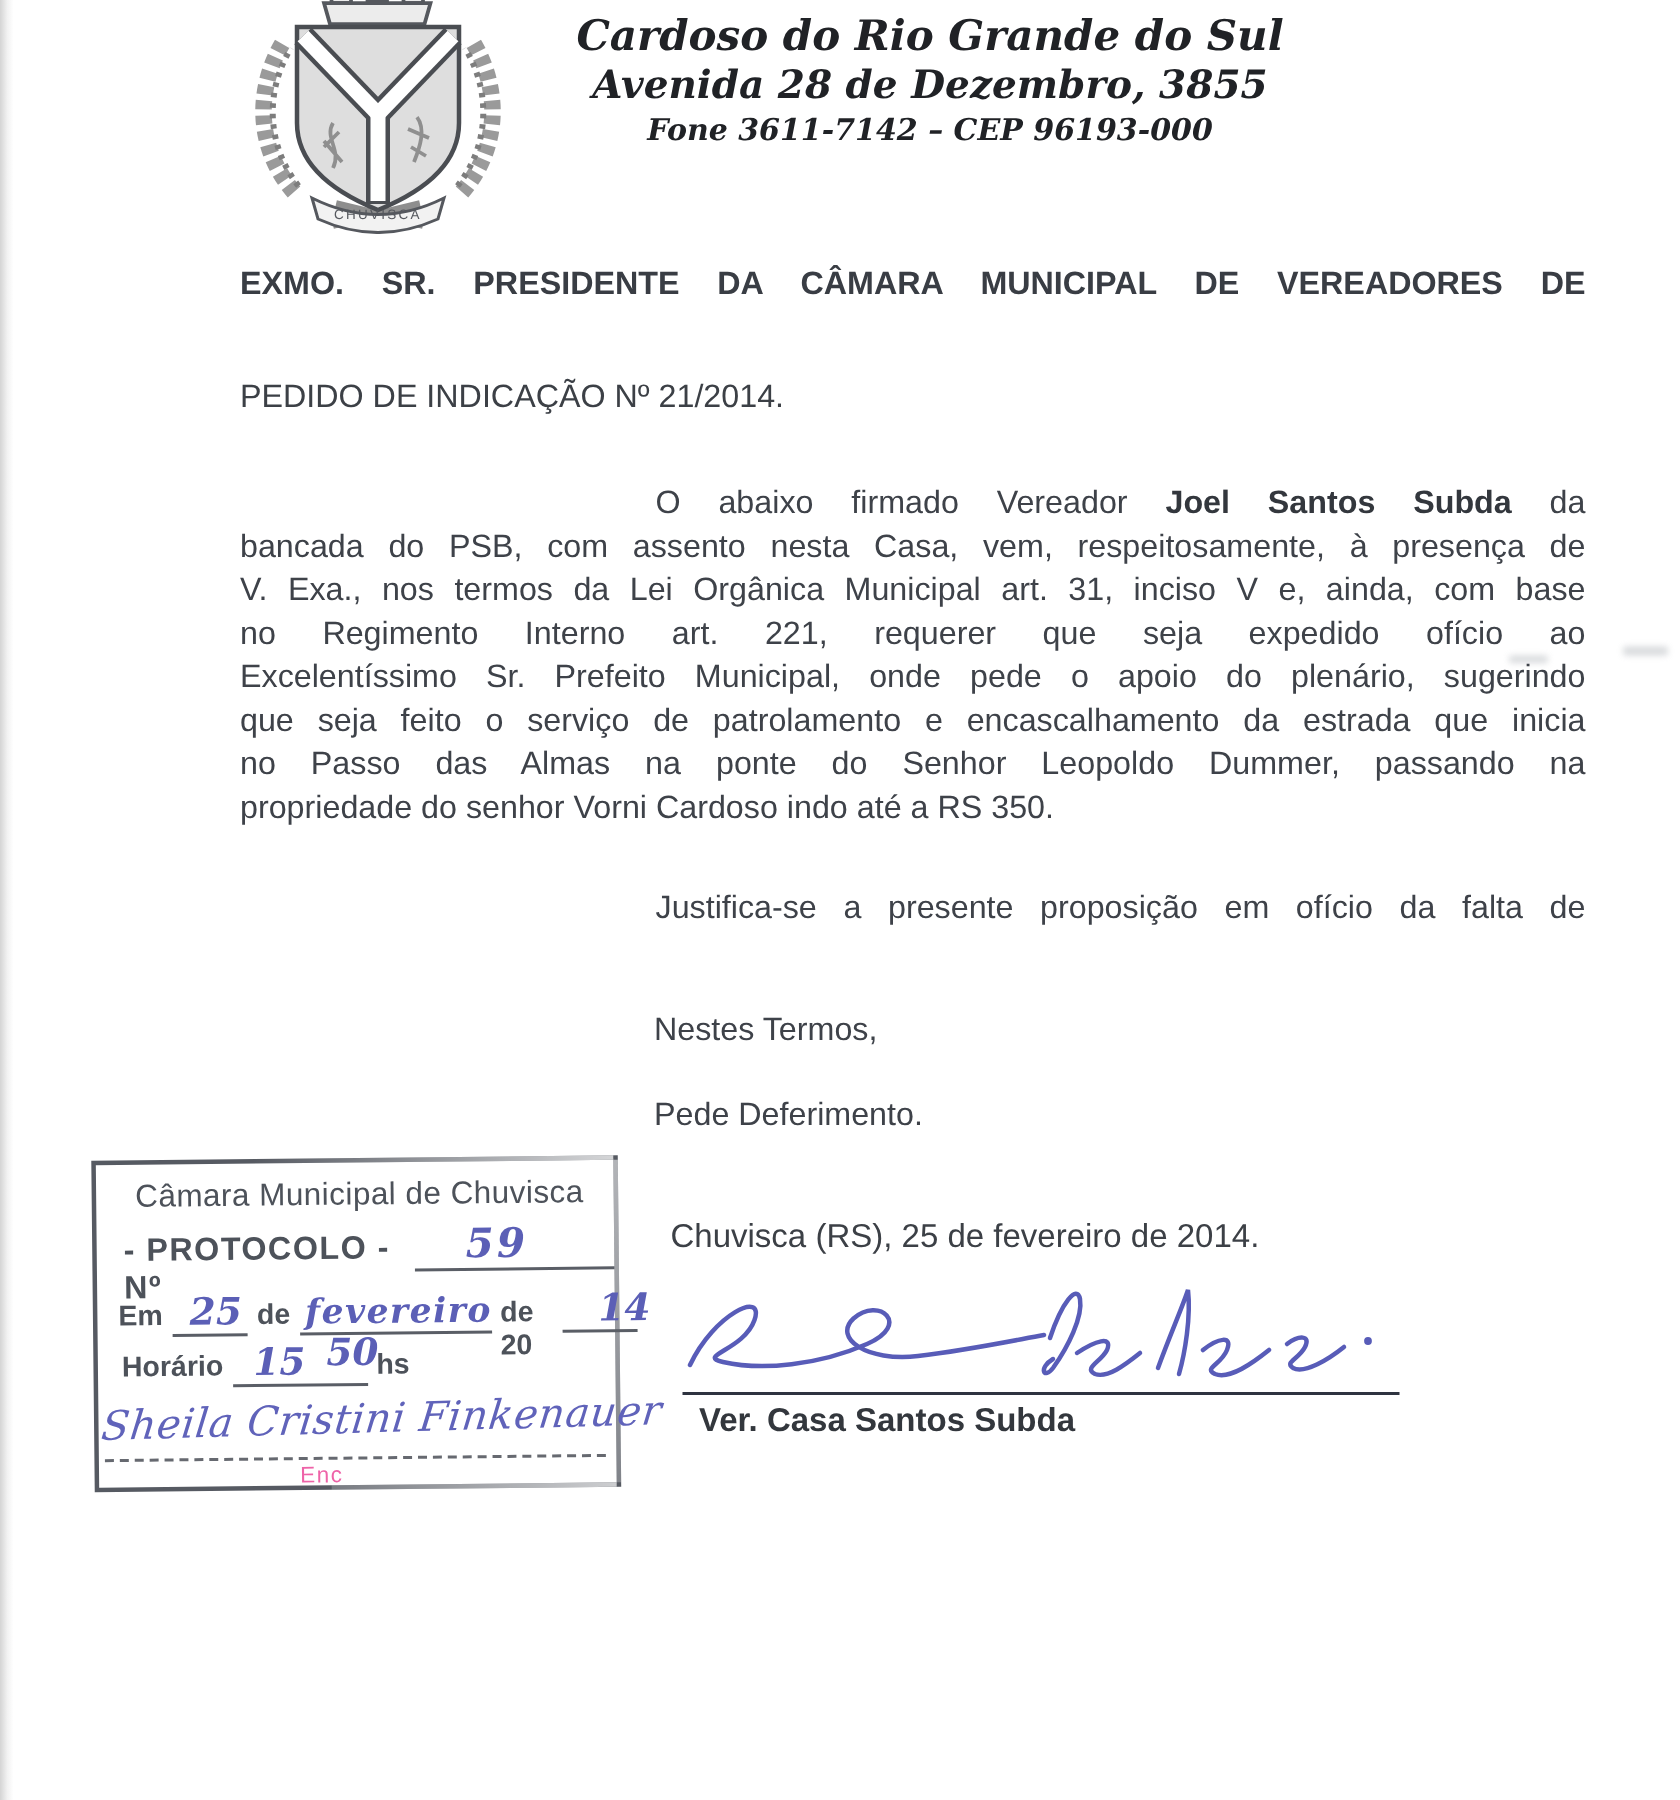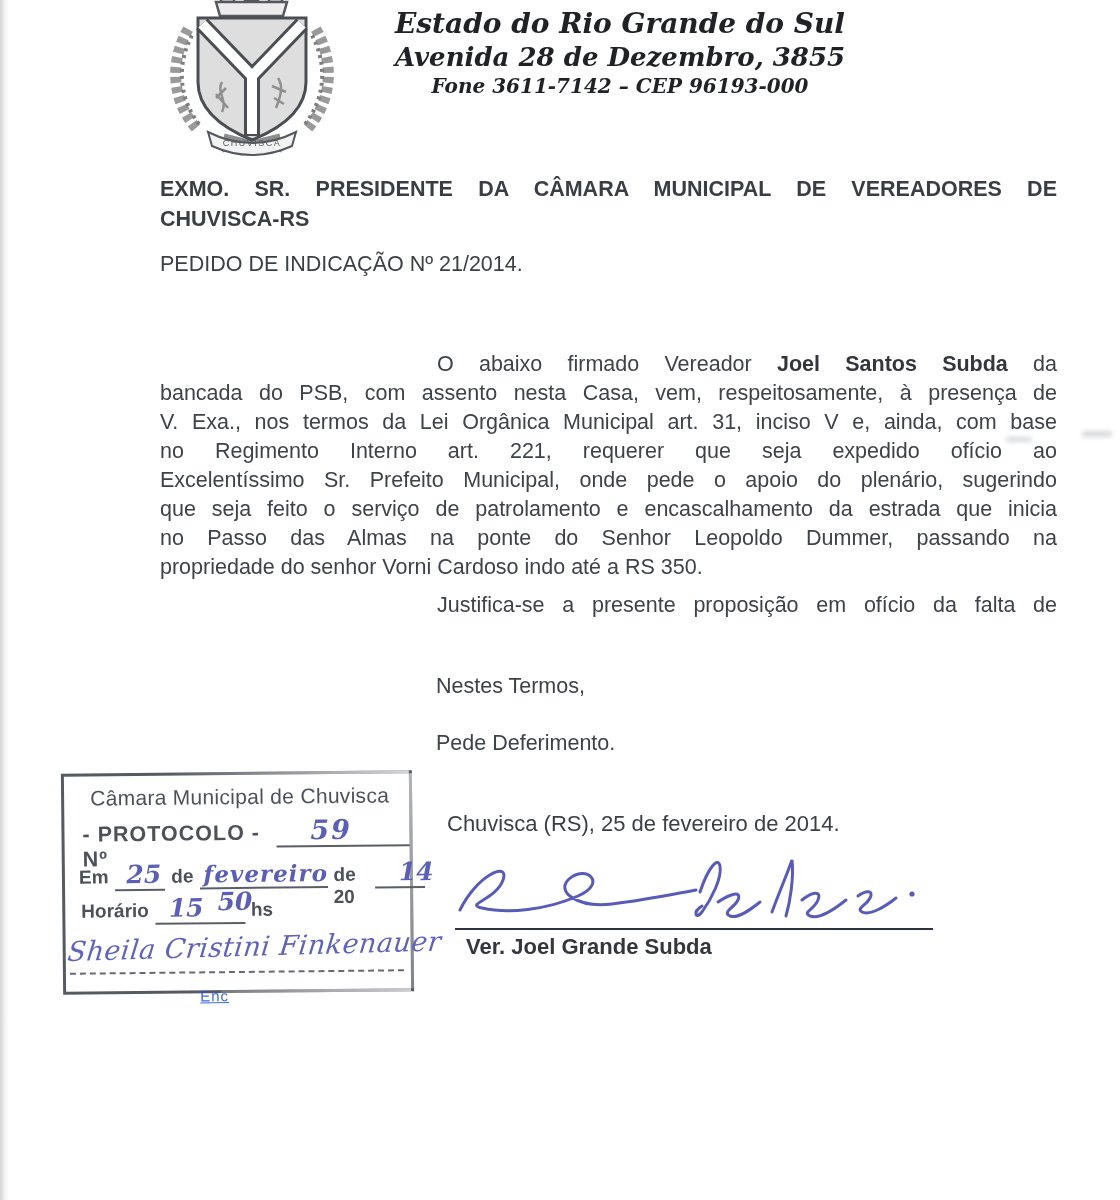--- a/index.html
+++ b/index.html
@@ -23,21 +23,21 @@
   .hdr-l3{font-size:26px;line-height:31px;}
   .hdr-l4{font-size:20px;line-height:26px;}
 
   
   .recipient{position:absolute;left:160px;top:174px;width:897px;
     font-size:21.5px;font-weight:bold;line-height:30px;color:#393d44;}
   .subject{position:absolute;left:160px;top:252px;font-size:21.5px;color:#3c4046;}
 
   
   .para{position:absolute;left:160px;width:897px;font-size:21.5px;line-height:29px;color:#3e4249;}
-  .p1{top:350px;} .p2{top:591px;}
+  .p1{top:321px;} .p2{top:591px;}
   .bl{text-align:justify;}
   .jl{text-align-last:justify;}
   .ind{padding-left:277px;}
   .b{font-weight:bold;color:#33373d;}
   .closing{position:absolute;left:436px;font-size:21.5px;color:#3e4249;}
   .c1{top:674px;} .c2{top:731px;}
 
   
   .stamp{position:absolute;left:62px;top:772px;width:345px;height:215px;
     border:3px solid #565a62;transform:rotate(-0.6deg);color:#4d525a;}
@@ -58,21 +58,21 @@
   .st-em .hw,.st-hor .hw{font-size:25px;font-weight:bold;}
   .u-day{width:66px;margin:0 6px;} .u-day .hw{margin-left:12px;}
   .u-month{width:128px;margin:0 6px;white-space:nowrap;} .u-month .hw{font-size:23px;margin-left:4px;letter-spacing:1px;}
   .u-year{width:50px;margin-left:4px;} .u-year .hw{margin-left:24px;}
   .st-hor{position:absolute;left:16px;top:118px;display:flex;align-items:baseline;font-size:19px;font-weight:600;}
   .u-time{width:90px;margin:0 6px;} .u-time .hw{margin-left:14px;}
   .raised{position:relative;top:-6px;margin-left:6px;}
   .st-clerk{position:absolute;left:2px;top:156px;width:360px;white-space:nowrap;
     font-size:27px;transform:rotate(-1deg) skewX(-8deg);letter-spacing:.5px;color:#6063ba;}
   .st-clerk-line{position:absolute;left:4px;top:196px;width:334px;border-bottom:2px dashed #4c5058;opacity:.85;}
-  .st-role{position:absolute;left:134px;top:212px;font-size:15px;letter-spacing:1px;color:#1d4ed8;opacity:.85;text-decoration:underline;}
+  .st-role{position:absolute;left:134px;top:200px;font-size:15px;letter-spacing:1px;color:#ec4899;opacity:.85;}
 
   
   .dateline{position:absolute;left:447px;top:811px;font-size:22px;color:#3c4046;}
   .sig-scrawl{position:absolute;left:448px;top:850px;}
   .sig-rule{position:absolute;left:455px;top:928px;width:478px;border-bottom:2.5px solid #2e3340;}
   .signer{position:absolute;left:466px;top:934px;font-size:22px;font-weight:bold;color:#33373d;}
 </style>
 </head>
 <body>
 
@@ -111,28 +111,27 @@
         <path d="M136,38 L86,90"></path>
         <path d="M86,90 L86,148"></path>
     </g>
 
     <path d="M42,146 Q86,168 130,146 L126,160 Q86,178 46,160 Z" fill="#f2f2f2" stroke="#55585e" stroke-width="2"></path>
     <text x="86" y="160" text-anchor="middle" font-size="9" letter-spacing="1.5" fill="#55585e">CHUVISCA</text>
   </svg>
 </div>
 
 <div class="hdr">
-  <div class="hdr-l1">Estado do Rio Grande do Sul</div>
+  <div class="hdr-l1">Cardoso do Rio Grande do Sul</div>
   <div class="hdr-l3">Avenida 28 de Dezembro, 3855</div>
   <div class="hdr-l4">Fone 3611-7142 – CEP 96193-000</div>
 </div>
 
 <div class="recipient">
   <div class="bl jl">EXMO. SR. PRESIDENTE DA CÂMARA MUNICIPAL DE VEREADORES DE</div>
-  <div>CHUVISCA-RS</div>
 </div>
 
 <div class="subject">PEDIDO DE INDICAÇÃO Nº 21/2014.</div>
 
 <div class="para p1">
   <div class="bl jl ind"><span>O abaixo firmado Vereador</span> <span class="b">Joel Santos Subda</span> <span>da</span></div>
   <div class="bl jl">bancada do PSB, com assento nesta Casa, vem, respeitosamente, à presença de</div>
   <div class="bl jl">V. Exa., nos termos da Lei Orgânica Municipal art. 31, inciso V e, ainda, com base</div>
   <div class="bl jl">no Regimento Interno art. 221, requerer que seja expedido ofício ao</div>
   <div class="bl jl">Excelentíssimo Sr. Prefeito Municipal, onde pede o apoio do plenário, sugerindo</div>
@@ -184,13 +183,13 @@
       <path d="M252,42 C260,18 270,6 272,16 C274,28 264,48 254,62 C248,70 244,62 254,56"></path>
       <path d="M270,52 C282,44 294,40 290,50 C286,58 274,62 282,66 C290,69 302,60 312,52"></path>
       <path d="M324,62 C332,40 340,22 344,10 C346,28 342,52 338,66"></path>
       <path d="M354,50 C364,42 374,40 370,50 C366,60 354,62 362,66 C372,70 388,58 398,50"></path>
       <path d="M410,46 C418,40 426,40 422,48 C418,56 408,58 414,62 C422,66 438,56 448,48"></path>
       <circle cx="464" cy="44" r="2.6" fill="#585cb8" stroke="none"></circle>
     </g>
   </svg>
 </div>
 <div class="sig-rule"></div>
-<div class="signer">Ver. Joel Grande Subda</div>
+<div class="signer">Ver. Casa Santos Subda</div>
 
 </body></html>

